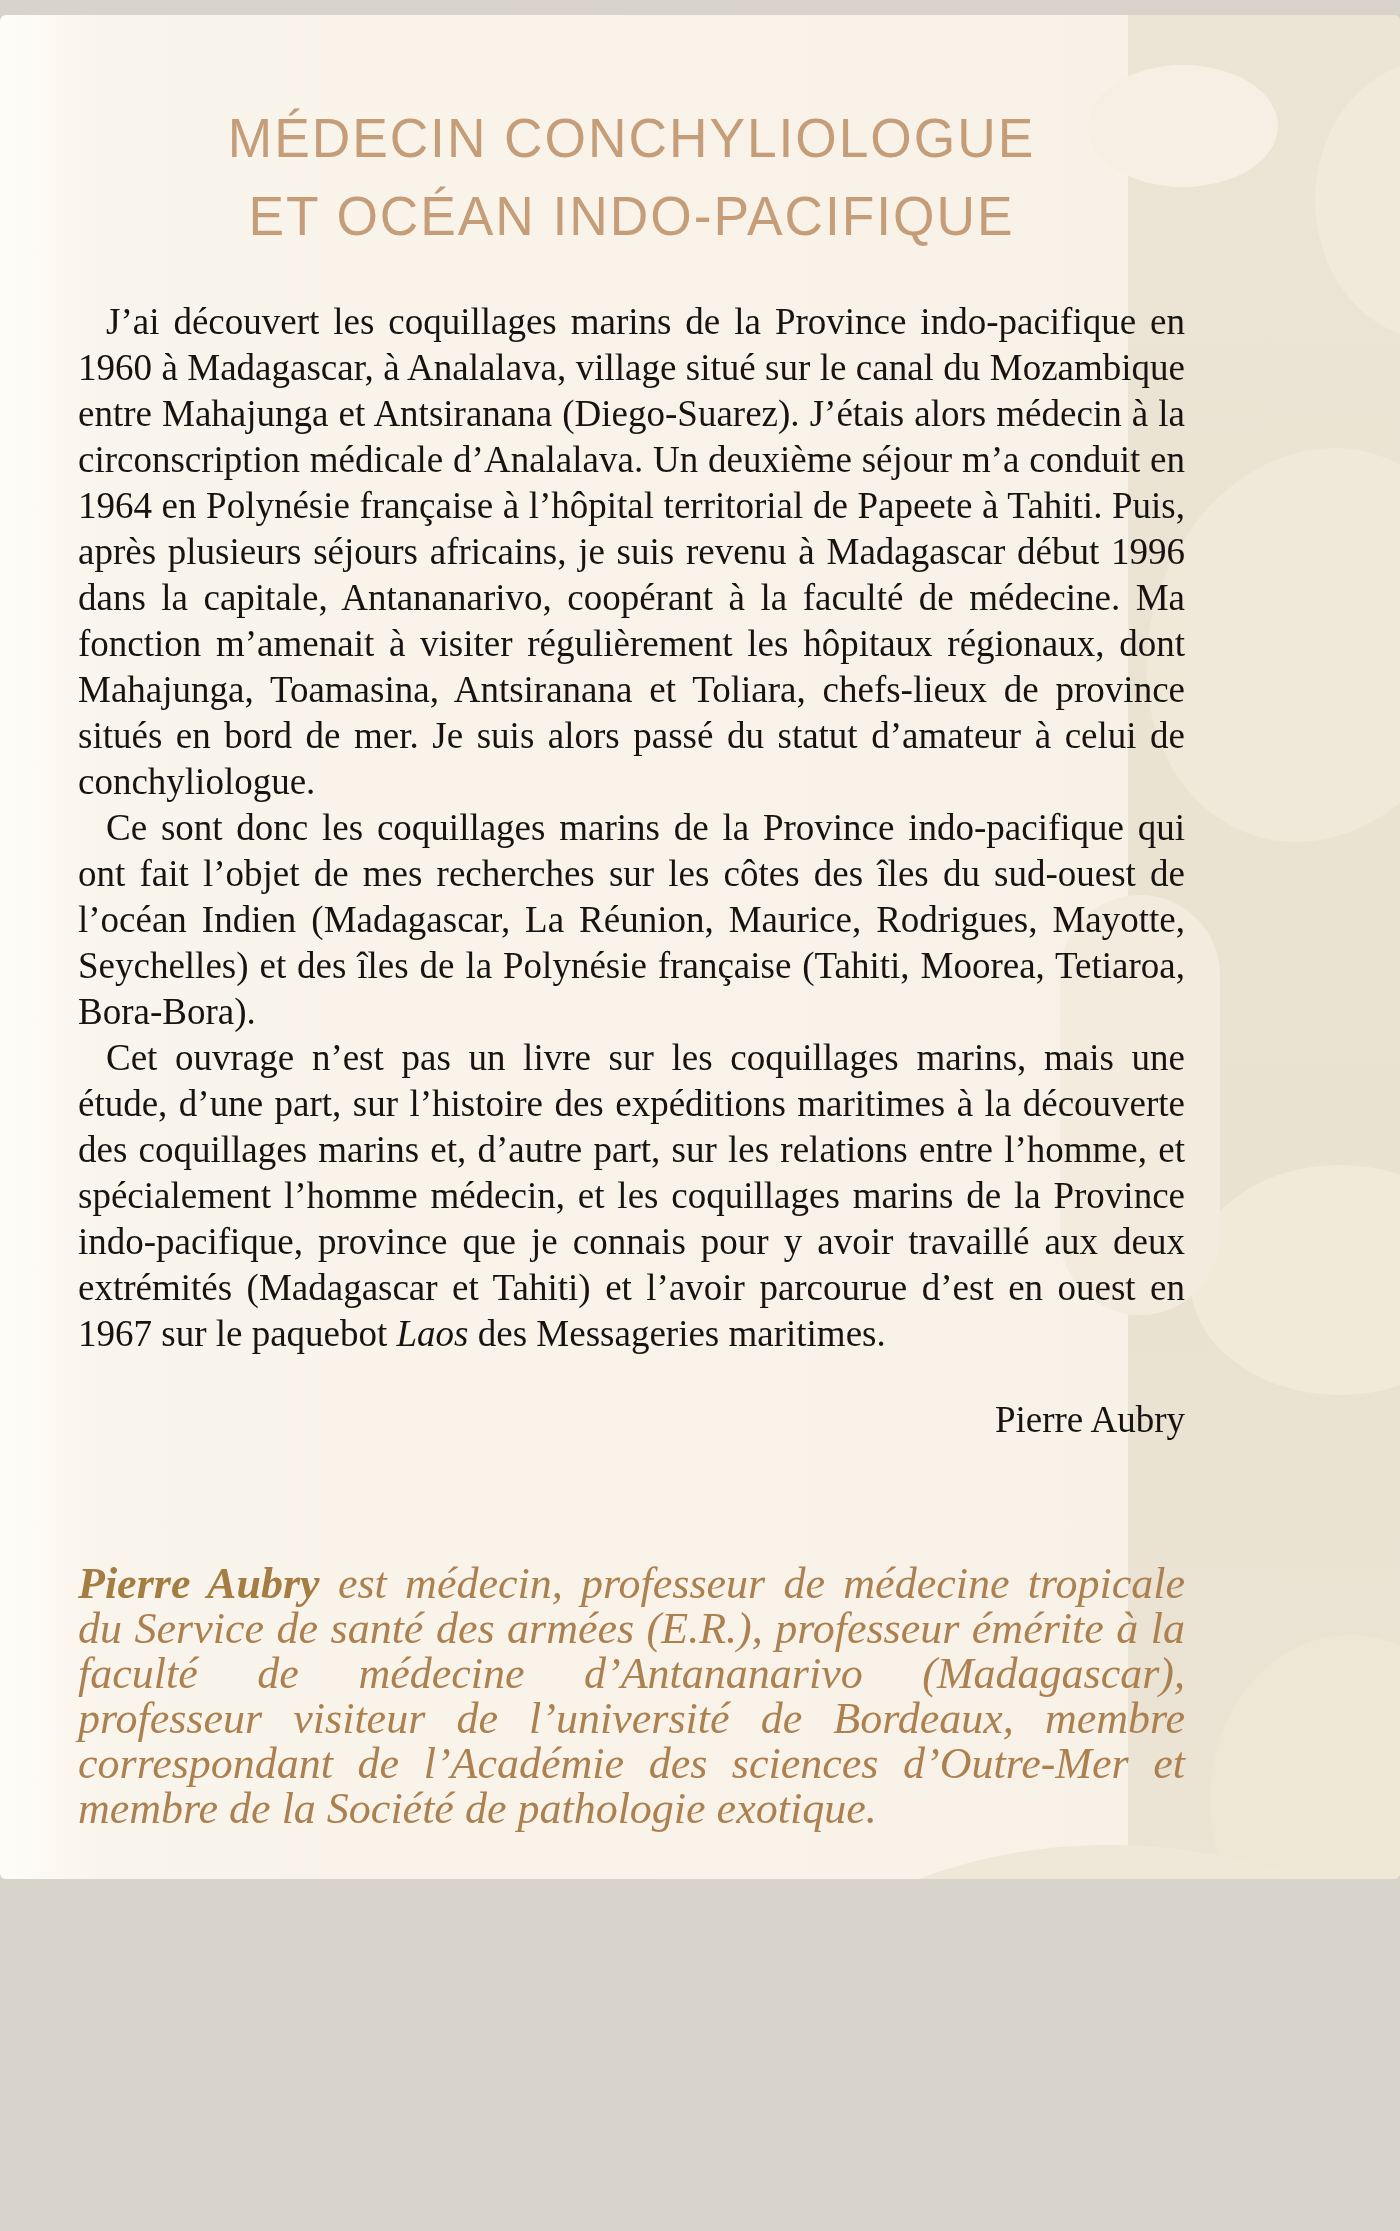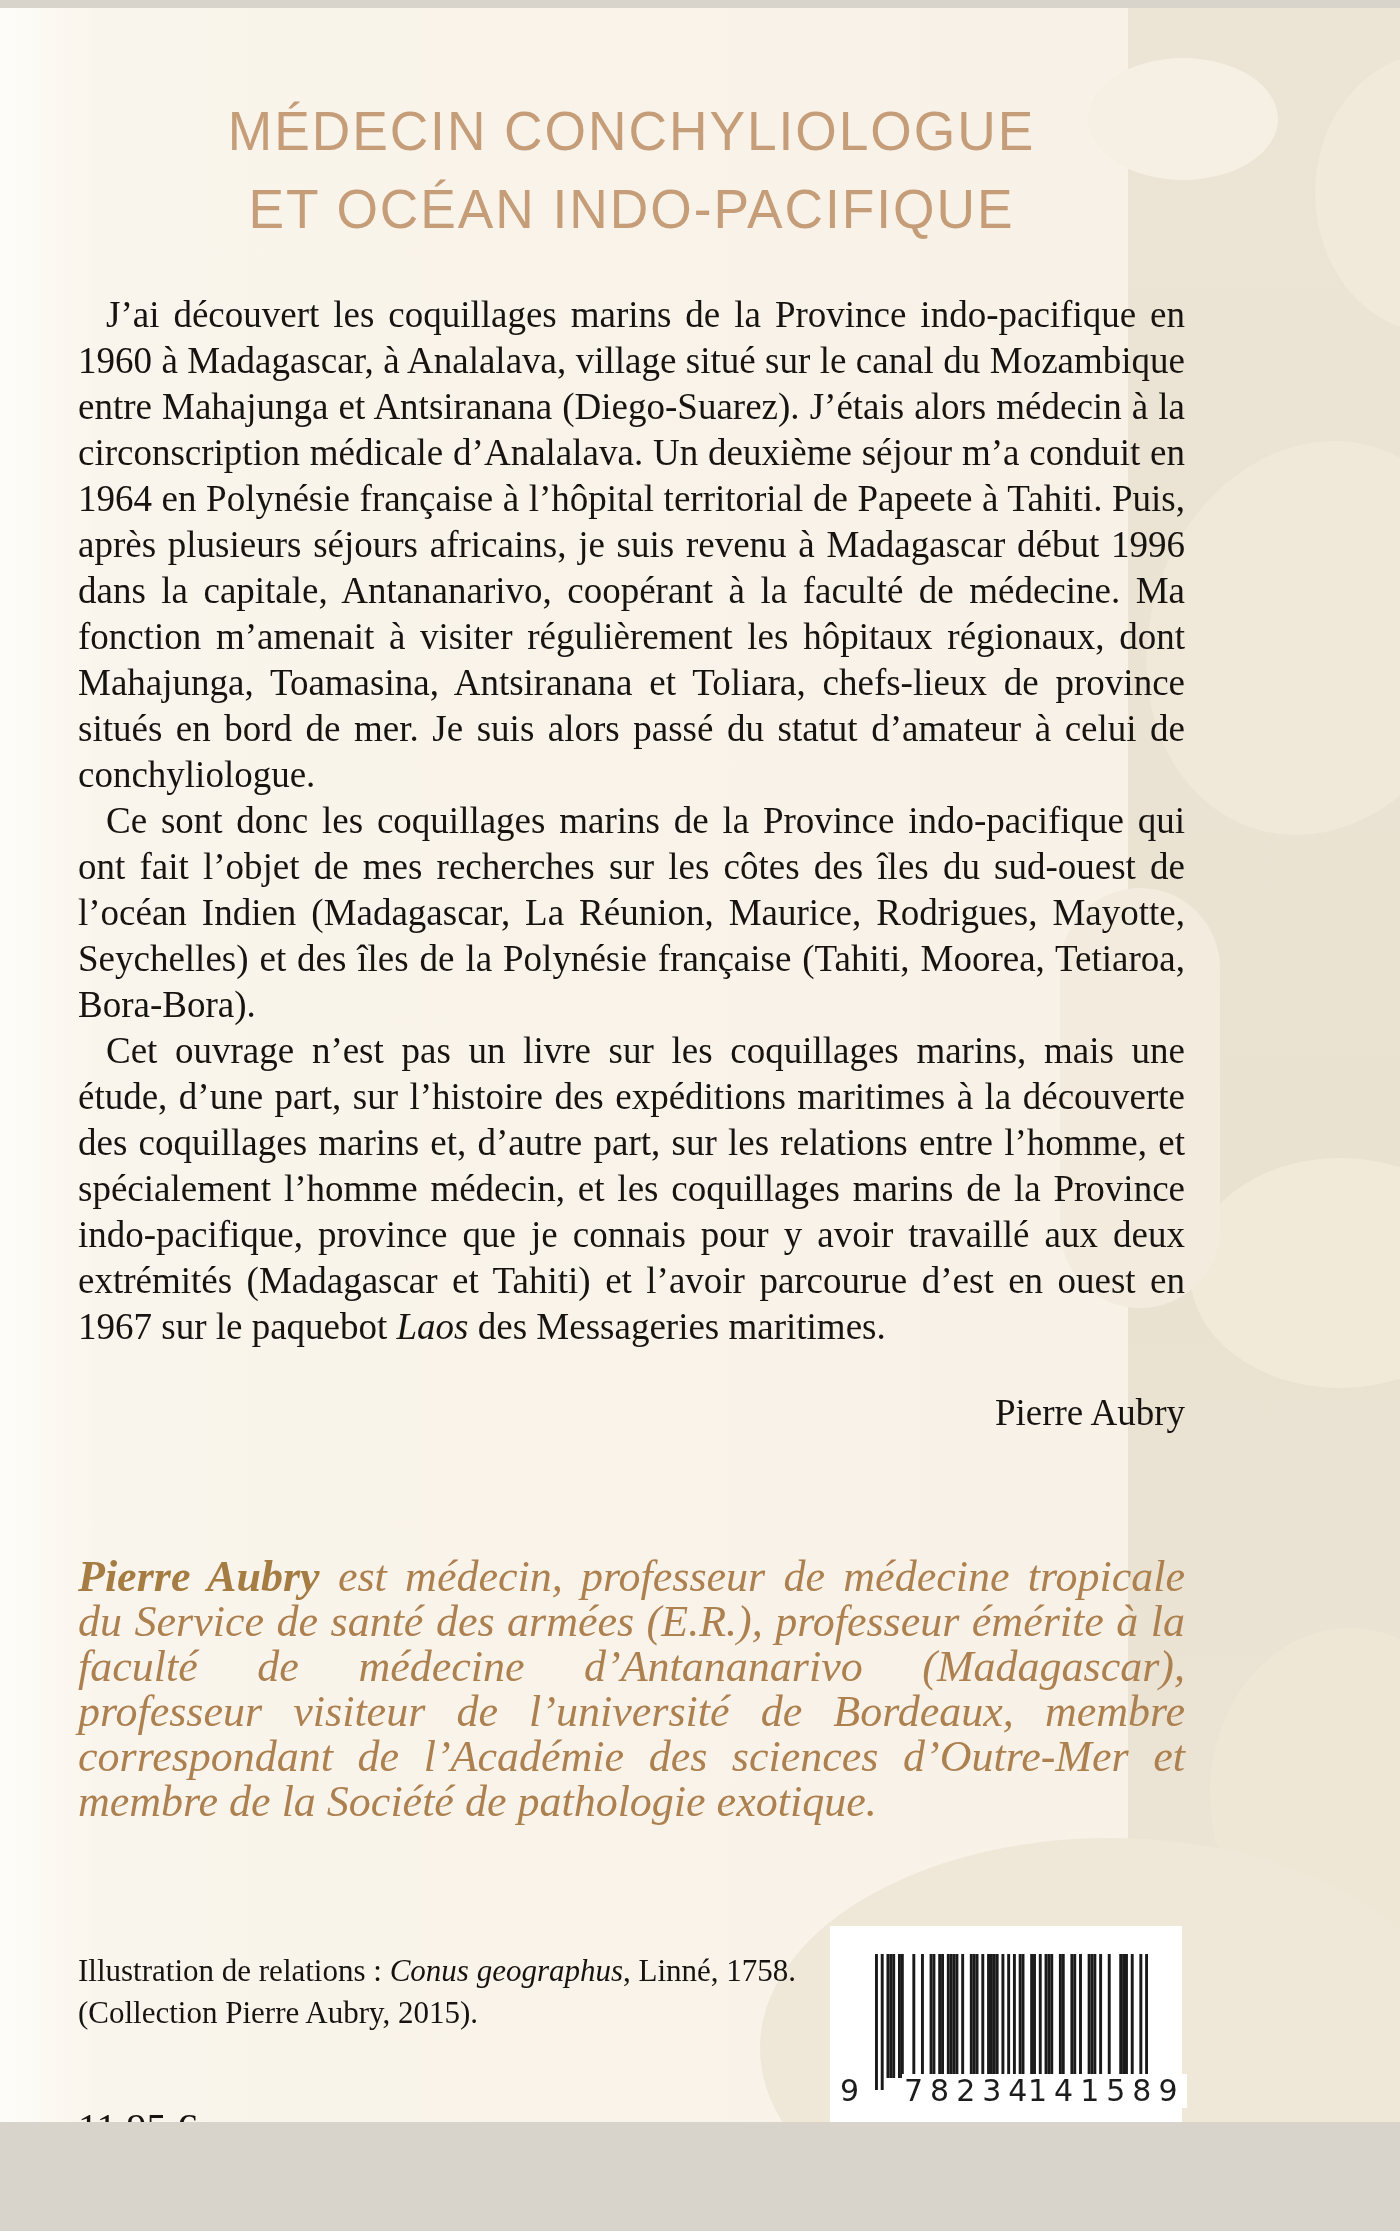--- a/index.html
+++ b/index.html
@@ -1,23 +1,24 @@
 <!DOCTYPE html>
 <html lang="fr" style="--title-color: #c59d78; --bio-color: #ad8050; --bio-lead-color: #a57c42; --body-color: #161310;"><head>
 <meta charset="utf-8">
 <style>
   html,body{margin:0;padding:0;background:#d8d4cc;}
   .page{
     position:relative;
-    width:1400px;height:2114px;
-    margin:8px auto;
+    width:1400px;height:1864px;
+    margin:15px auto;
     background:linear-gradient(90deg,#fefdf9 0%,#faf5ec 7%,#f8f2e8 60%,#f6f0e5 100%);
     overflow:hidden;
     font-family:"Liberation Serif","DejaVu Serif",serif;
     color:var(--body-color,#161310);
+    border-radius:6px;
   }
   
   .deco{position:absolute;z-index:0;}
   .deco-panel{left:1128px;top:0;width:272px;height:2231px;
     background:linear-gradient(180deg,#ece4d4 0%,#eae2d1 55%,#ece4d5 100%);}
   .orn{position:absolute;border-radius:50%;z-index:0;}
   .orn1{left:1088px;top:50px;width:190px;height:122px;background:#f6f0e4;}
   .orn2{left:1315px;top:45px;width:240px;height:280px;background:#f1e9d9;}
   .orn3{left:1150px;top:430px;width:330px;height:400px;background:#f0e8d8;transform:rotate(18deg);}
   .orn4{left:1190px;top:1150px;width:300px;height:230px;background:#f2ead9;}

